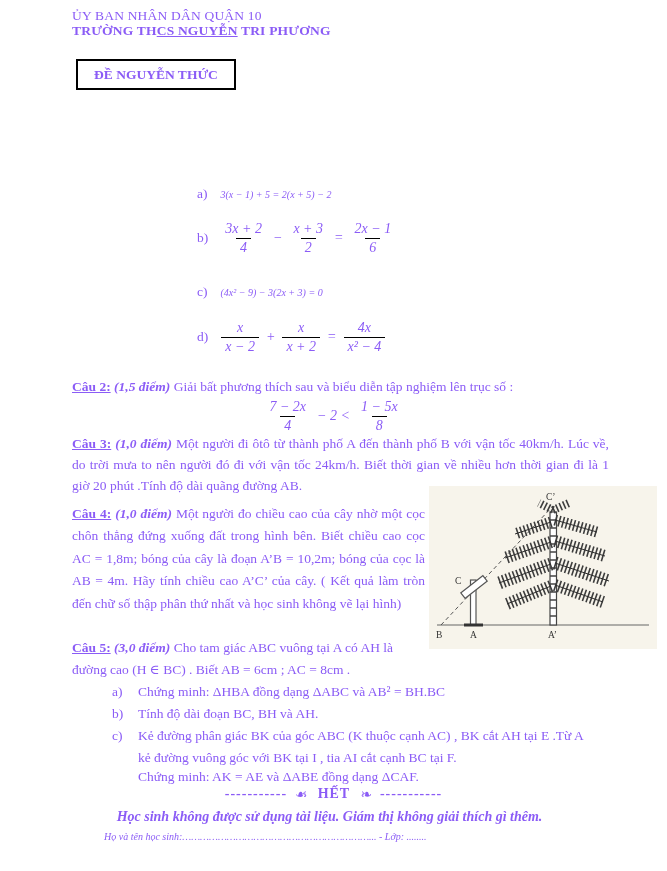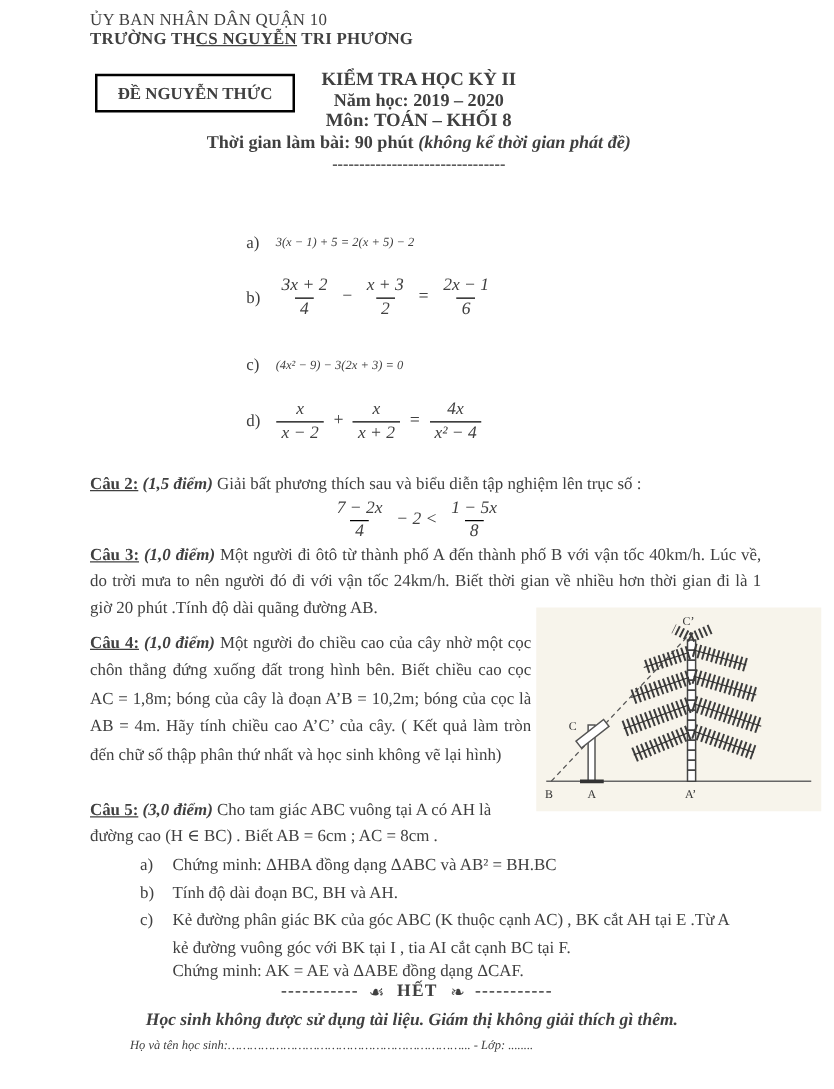--- a/index.html
+++ b/index.html
@@ -1,19 +1,19 @@
 <!DOCTYPE html>
 <html><head>
 <meta charset="utf-8">
 <style>
   html,body{margin:0;padding:0;background:#ffffff;}
   .page{
     position:relative;width:667px;height:871px;background:#ffffff;
     font-family:"Liberation Serif","DejaVu Serif",serif;
-    color:#404040;font-size:13.5px;overflow:hidden;
+    color:#8b5cf6;font-size:13.5px;overflow:hidden;
   }
   .abs{position:absolute;}
   .i{font-style:italic;}
   .u{text-decoration:underline;}
   .center{text-align:center;}
   .just{text-align:justify;}
 
   .org1{font-size:13.5px;letter-spacing:.2px;}
   .org2{font-size:13.5px;font-weight:bold;letter-spacing:.2px;}
 
@@ -62,29 +62,20 @@
 
 <div class="page">
 
   <div class="abs org1" style="left:72px;top:8px;">ỦY BAN NHÂN DÂN QUẬN 10</div>
   <div class="abs org2" style="left:72px;top:23px;">
     <span>TRƯỜNG TH</span><span class="u">CS NGUYỄN</span><span> TRI PHƯƠNG</span>
   </div>
 
   <div class="abs exam-box" style="left:76px;top:59px;">ĐỀ NGUYỄN THỨC</div>
 
-  <div class="abs titles" style="left:100px;top:56px;">
-    <div class="t-big">KIỂM TRA HỌC KỲ II</div>
-    <div class="t-mid">Năm học: 2019 – 2020</div>
-    <div class="t-big">Môn: TOÁN – KHỐI 8</div>
-    <div class="t-mid">
-      <span>Thời gian làm bài: 90 phút </span><span class="i">(không kể thời gian phát đề)</span>
-    </div>
-    <div class="t-div">--------------------------------</div>
-  </div>
 
 
   <div class="abs eqline" style="left:197px;top:186px;">
     <span class="eqlabel">a)</span>
     <span class="eq">3(x − 1) + 5 = 2(x + 5) − 2</span>
   </div>
 
   <div class="abs eqline" style="left:197px;top:221px;">
     <span class="eqlabel">b)</span>
     <span class="frac">

